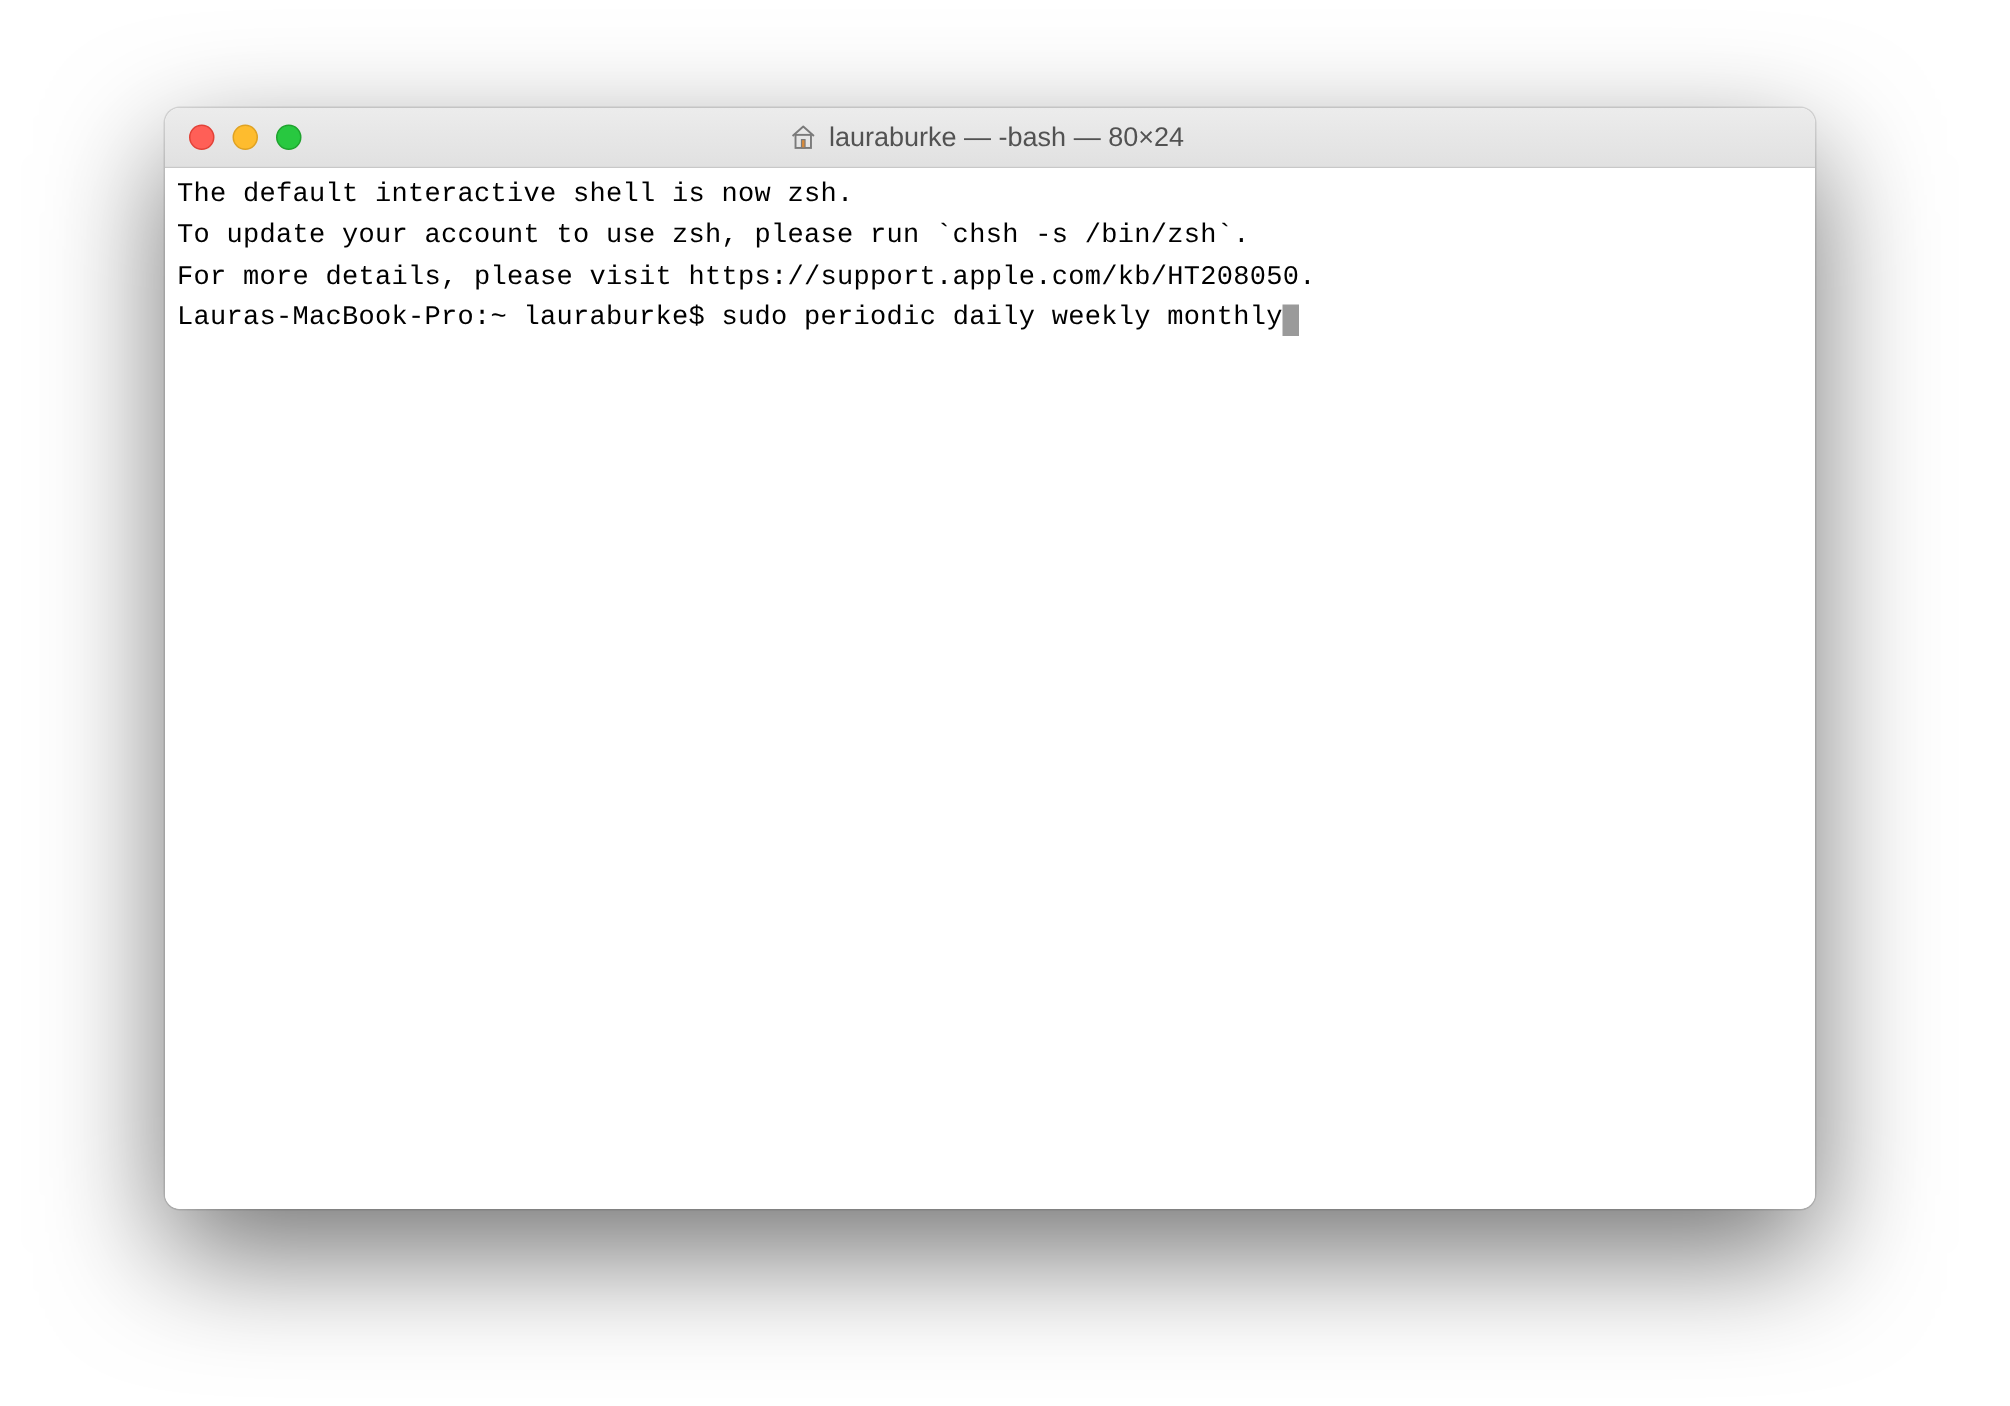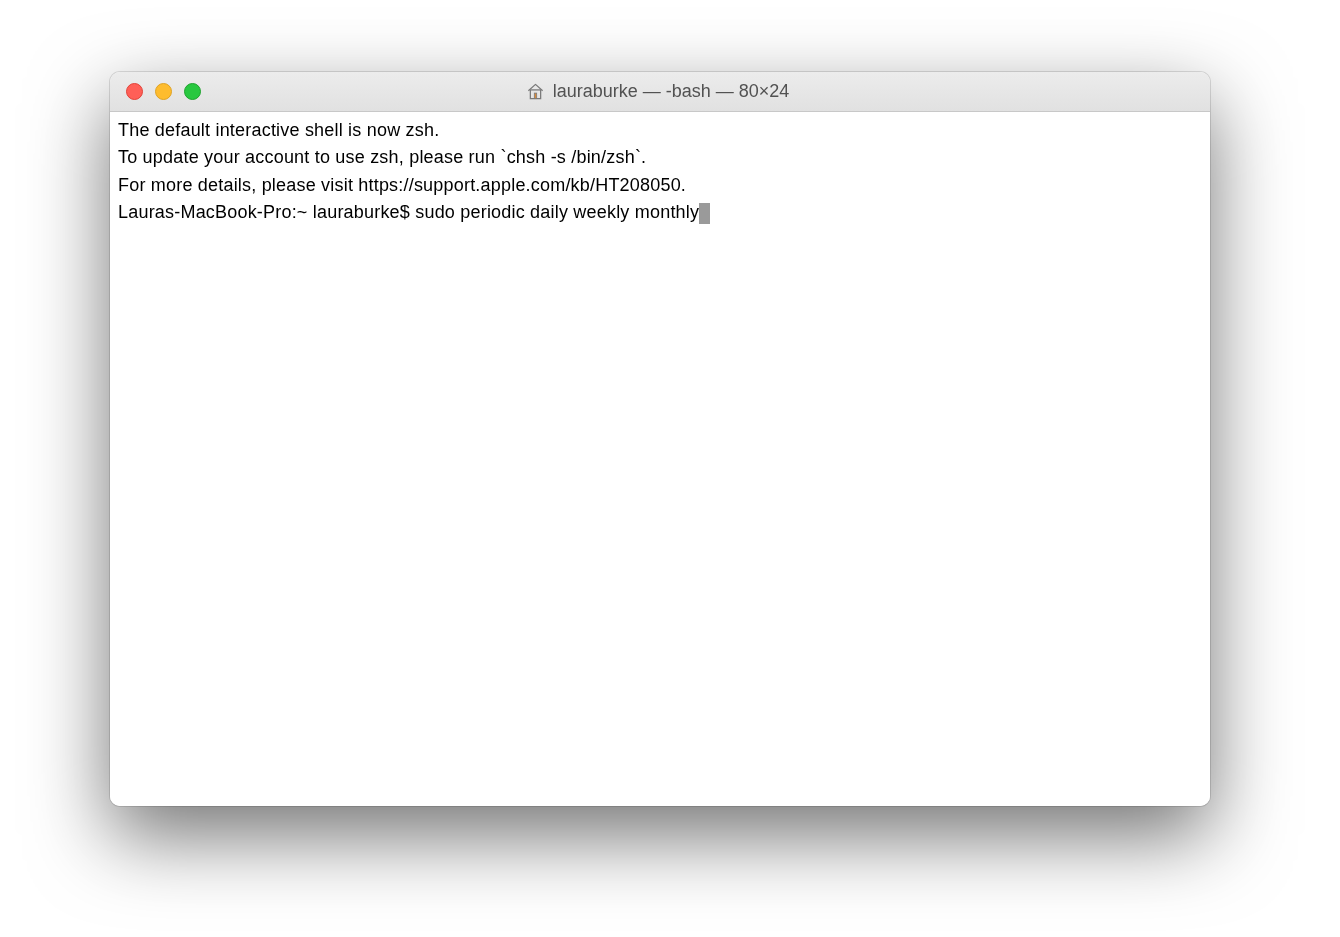--- a/index.html
+++ b/index.html
@@ -62,21 +62,21 @@
       font-size: 18px;
       font-weight: 400;
     }
     .home-icon {
       width: 19px;
       height: 19px;
       display: inline-block;
     }
     .terminal-body {
       padding: 5px 8px;
-      font-family: Liberation Sans, sans-serif;
+      font-family: Liberation Mono, monospace;
       font-size: 18px;
       line-height: 1.52;
       color: #000000;
       background: #ffffff;
       height: calc(100% - 40px);
       white-space: pre-wrap;
       cursor: text;
       letter-spacing: 0.2px;
     }
     .term-line {

